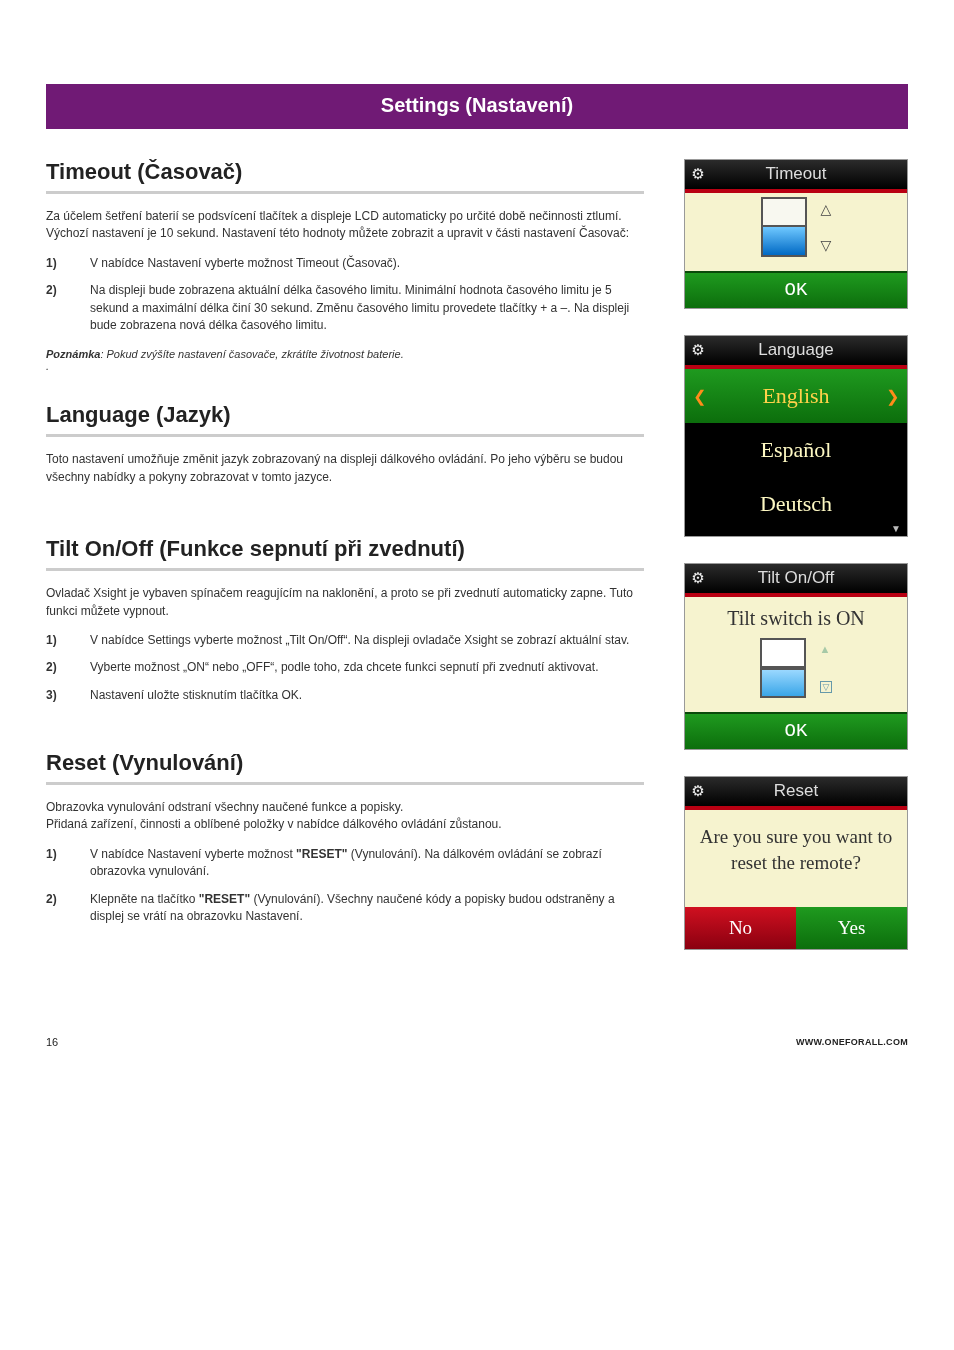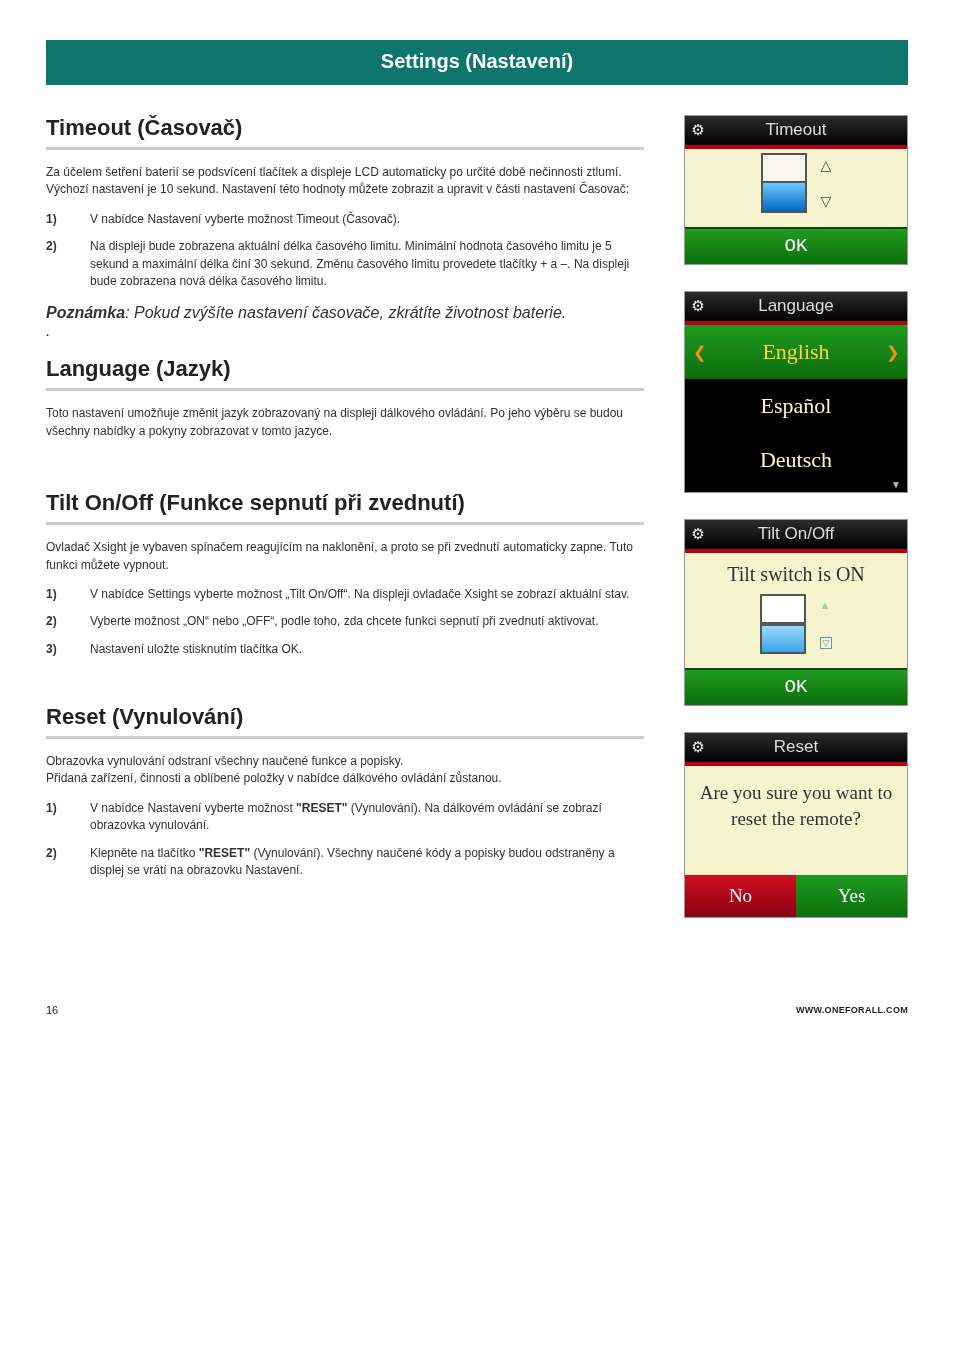--- a/index.html
+++ b/index.html
@@ -1,27 +1,27 @@
 <!DOCTYPE html>
 <html><head>
 <meta charset="utf-8">
 <style>
   * { box-sizing: border-box; margin: 0; padding: 0; }
   body { font-family: Arial, Helvetica, sans-serif; background: #fff; color: #222; width: 954px; margin: 0 auto; padding: 40px 46px 30px 46px; font-size: 13px; }
-  .title-bar { background: #0f766e; color:#fff; text-align:center; font-weight:bold; font-size:20px; padding:10px 0 12px 0; margin-bottom:30px; }
+  .title-bar { background: #701a75; color:#fff; text-align:center; font-weight:bold; font-size:20px; padding:10px 0 12px 0; margin-bottom:30px;margin-top:44px; }
   .cols { display:flex; gap:40px; }
   .left { flex: 1 1 auto; }
   .right { width: 224px; flex: 0 0 224px; }
   .section-h { font-size:22px; font-weight:bold; border-bottom:3px solid #ccc; padding-bottom:6px; margin-bottom:14px; }
   .para { font-size:12px; line-height:1.45; margin-bottom:12px; color:#333; }
   .steps { margin-bottom:14px; }
   .step { display:flex; font-size:12px; line-height:1.45; margin-bottom:10px; color:#333; }
   .step .num { width:44px; font-weight:bold; flex:0 0 44px; }
   .step .txt { flex:1; }
-  .note { font-size:16px; font-style:italic; color:#333; margin-bottom:16px; }
+  .note { font-size:11px; font-style:italic; color:#333; margin-bottom:30px; }
   .note b { font-style:italic; }
   .screen { width:224px; border:1px solid #999; margin-bottom:26px; background:#fff; }
   .screen-title { background:linear-gradient(#2b2b2b,#000); color:#ddd; font-size:17px; padding:4px 0 5px 0; display:flex; align-items:center; border-bottom:4px solid #b90012;}
   .gear { width:26px; text-align:center; color:#eee; font-size:15px; }
   .screen-title .t { flex:1; text-align:center; padding-right:26px; }
   .screen-body { background:#f6f3cf; }
   .value-line { text-align:center; font-size:20px; color:#333; padding:10px 0 4px 0; font-family: Georgia, serif; }
   .slider-row { display:flex; align-items:center; justify-content:center; gap:14px; padding:4px 0 14px 0; }
   .slider-box { width:46px; height:60px; border:2px solid #555; display:flex; flex-direction:column; }
   .slider-top { flex:1 1 50%; background:#f8f8f0; border-bottom:2px solid #555;}
@@ -29,21 +29,21 @@
   .arrow-col { display:flex; flex-direction:column; gap:20px; color:#444; font-size:14px; }
   .ok-bar { background:linear-gradient(#1f9a1f,#0c6e0c); border-top:2px solid #0a4a0a; color:#fff; text-align:center; font-size:19px; padding:6px 0 7px 0; font-family: Liberation Mono, monospace;}
   .lang-list { background:#000; }
   .lang-item { text-align:center; font-size:22px; padding:14px 0; color:#fef9c3; font-family: Georgia, serif; position:relative;}
   .lang-item.sel { background:linear-gradient(#1f9a1f,#0c6e0c); color:#ffd24a; }
   .lang-item.sel::before { content:"\276F"; color:#ff8c1a; position:absolute; left:8px; top:50%; transform:translateY(-50%) scaleX(-1); font-size:16px;}
   .lang-item.sel::after  { content:"\276F"; color:#ff8c1a; position:absolute; right:8px; top:50%; transform:translateY(-50%); font-size:16px; transform-origin:center; transform:translateY(-50%) scaleX(-1);}
   .lang-item.sel::after { content:"\276E"; }
   .lang-more { text-align:right; padding:0 6px 2px 0; color:#bbb; font-size:10px; background:#000;}
   .reset-body { background:#f6f3cf; text-align:center; font-family: Georgia, serif; }
-  .reset-q { font-size:19px; color:#333; padding:14px 12px 44px 12px; line-height:1.35;}
+  .reset-q { font-size:19px; color:#333; padding:14px 12px 32px 12px; line-height:1.35;}
   .reset-btns { display:flex; }
   .reset-btn { flex:1; color:#fff; text-align:center; font-size:19px; padding:10px 0; font-family: Georgia, serif;}
   .btn-no { background:linear-gradient(#d01020,#8a0010); }
   .btn-yes { background:linear-gradient(#1f9a1f,#0c6e0c); }
   .footer { display:flex; justify-content:space-between; align-items:center; margin-top:60px; font-size:11px; }
   .footer .url { font-weight:bold; font-size:9px; letter-spacing:0.3px; }
   .shield-bot-on { flex:1 1 50%; background:linear-gradient(#9ad8ff,#3aa6e8); border-top:2px solid #555;}
   .tilt-arrow-col { display:flex; flex-direction:column; gap:26px; color:#9aa; font-size:11px;}
   .tilt-arrow-col .up { color:#a7c9a7; }
   .tilt-arrow-col .dn { border:1px solid #69a; color:#69a; padding:0 2px; font-size:9px;}

